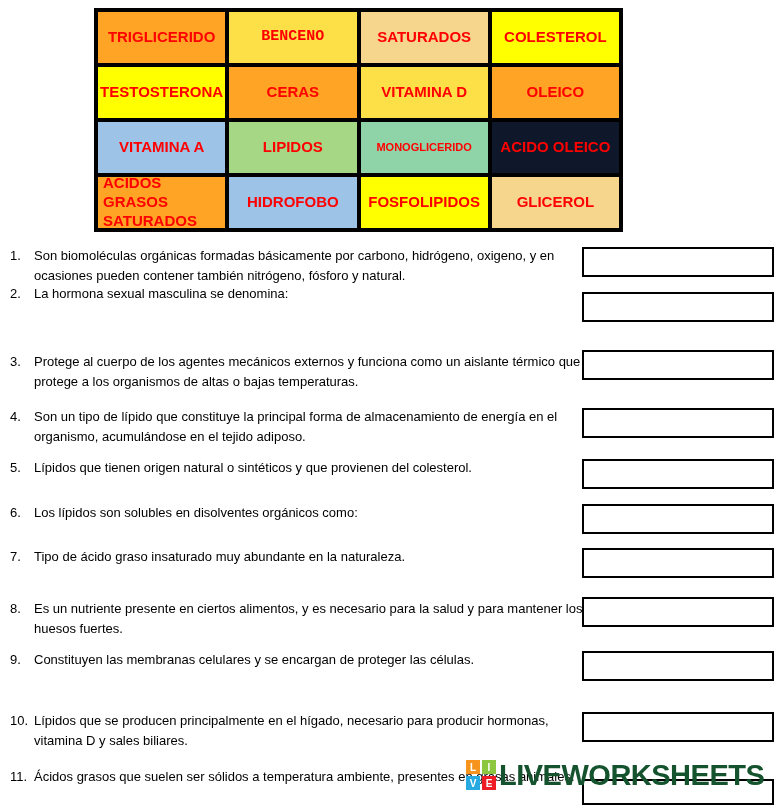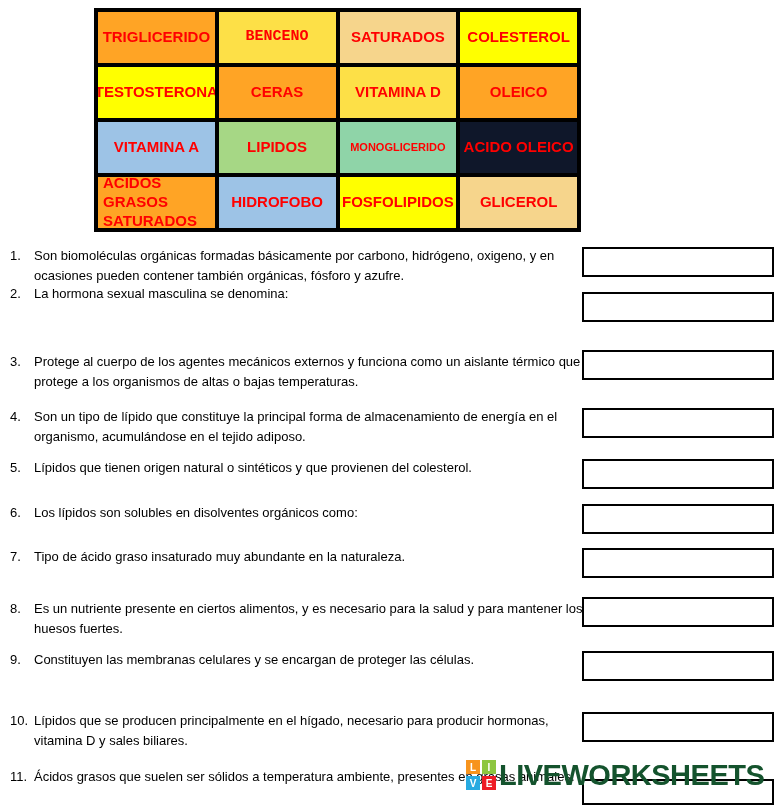--- a/index.html
+++ b/index.html
@@ -10,21 +10,21 @@
     font-family: "Liberation Sans", sans-serif;
     overflow: hidden;
     color: #000;
   }
 
   
   .grid {
     position: absolute;
     left: 94px;
     top: 8px;
-    width: 487px;
+    width: 529px;
     border: 2px solid #000;
     display: grid;
     grid-template-columns: repeat(4, 1fr);
     grid-auto-rows: 55px;
     background: #000;
   }
   .cell {
     border: 2px solid #000;
     display: flex;
     align-items: center;
@@ -131,21 +131,21 @@
   <div class="cell" style="background-color: #0f172a;">ACIDO OLEICO</div>
 
   <div class="cell xs" style="background-color: rgb(255, 164, 37);">ACIDOS GRASOS SATURADOS</div>
   <div class="cell" style="background-color: rgb(157, 195, 230);">HIDROFOBO</div>
   <div class="cell" style="background-color: rgb(255, 255, 0);">FOSFOLIPIDOS</div>
   <div class="cell" style="background-color: rgb(246, 213, 140);">GLICEROL</div>
 </div>
 
 <div class="q" style="top:246px">
   <div class="q-num">1.</div>
-  <div class="q-text">Son biomoléculas orgánicas formadas básicamente por carbono, hidrógeno, oxigeno, y en ocasiones pueden contener también orgánicas, fósforo y azufre.</div>
+  <div class="q-text">Son biomoléculas orgánicas formadas básicamente por carbono, hidrógeno, oxigeno, y en ocasiones pueden contener también nitrógeno, fósforo y natural.</div>
   <input class="q-input" type="text" style="">
 </div>
 
 <div class="q" style="top:284px">
   <div class="q-num">2.</div>
   <div class="q-text">La hormona sexual masculina se denomina:</div>
   <input class="q-input" type="text" style="top: 8px;">
 </div>
 
 <div class="q" style="top:352px">

